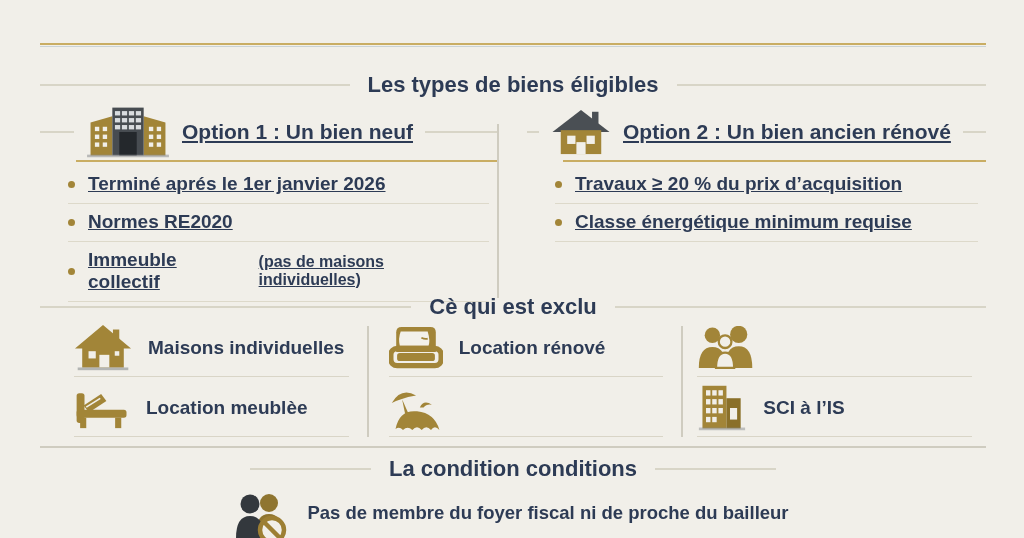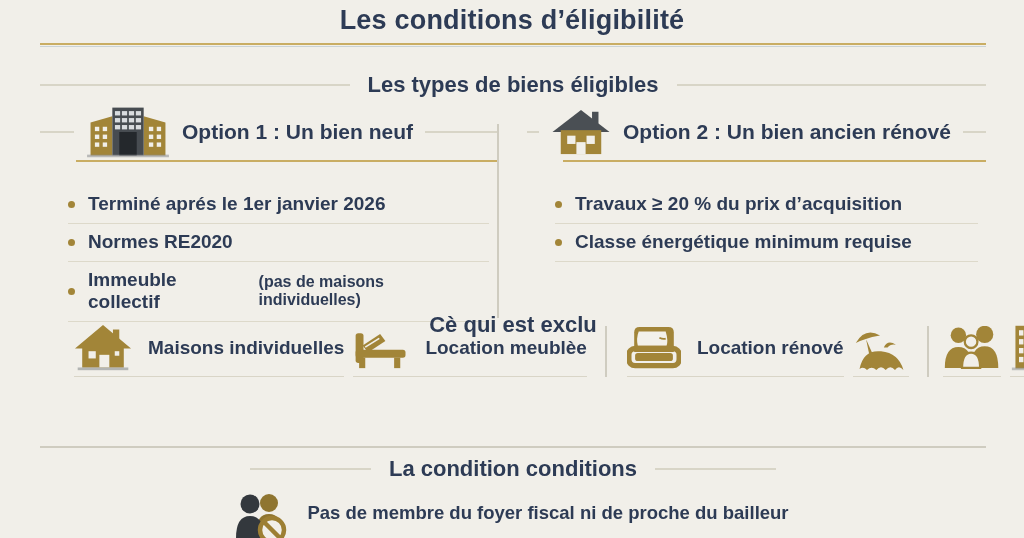--- a/index.html
+++ b/index.html
@@ -19,47 +19,47 @@
   .title-rule .gold{height:2px;background:#c9ad63;}
   .title-rule .grey{height:1px;background:#c9d2d6;margin-top:1px;}
 
   
   .sec-head{
     position:absolute;display:flex;align-items:center;gap:18px;
     font-size:22px;font-weight:bold;white-space:nowrap;justify-content:space-between;
   }
   .sec-head .hline{flex:1;height:2px;background:#d8d5c7;}
   #types-head{top:72px;left:40px;right:38px;}
-  #exclu-head{top:294px;left:40px;right:38px;flex-direction:column;}
+  #exclu-head{top:294px;left:40px;right:38px;}
   #tenant-head{top:456px;left:250px;right:248px;}
 
   
-  .options{position:absolute;top:106px;left:40px;right:38px;display:flex;}
+  .options{position:absolute;top:106px;left:40px;right:38px;display:flex;text-decoration:underline;}
   .opt{width:457px;}
   .vdiv{width:2px;background:#cfccc0;margin:18px 0 4px;}
   .opt2{flex:1;padding-left:28px;}
 
   .opt-header{display:flex;align-items:center;gap:12px;height:52px;}
   .opt-header .pre{width:34px;height:2px;background:#d8d5c7;flex:none;}
   .opt2 .opt-header .pre{width:12px;}
   .opt-header .post{flex:1;height:2px;background:#d8d5c7;}
   .opt-title{font-size:21px;font-weight:bold;white-space:nowrap;}
   .gold-rule{height:2px;background:#c9ad63;margin:2px 0 0 36px;}
 
-  .bullets{list-style:none;margin:24px 0 0;padding:0 8px 0 28px;}
+  .bullets{list-style:none;margin:4px 0 0;padding:0 8px 0 28px;}
   .bullets li{
     display:flex;align-items:center;font-size:19px;font-weight:bold;
     padding:7px 0 8px;border-bottom:1.5px solid #ddd9ca;
   }
   .dot{width:7px;height:7px;border-radius:50%;background:#a28538;flex:none;margin-right:13px;}
   .bullets .note{font-size:16px;margin-left:6px;}
 
   
   .exclu-grid{position:absolute;top:326px;left:40px;right:38px;display:flex;}
-  .ex-col{flex:1;display:flex;flex-direction:row;gap:9px;}
+  .ex-col{flex:1;display:flex;flex-direction:column;gap:9px;}
   .ex-col.c1{padding:0 18px 0 34px;border-right:2px solid #cfccc0;}
   .ex-col.c2{padding:0 18px 0 20px;border-right:2px solid #cfccc0;}
   .ex-col.c3{padding:0 14px 0 14px;}
   .ex-item{
     display:flex;align-items:center;gap:16px;height:44px;
     padding-bottom:6px;border-bottom:1.5px solid #d9d5c7;
   }
   .ex-item .lbl{font-size:19px;font-weight:bold;white-space:nowrap;}
 
   .separator{position:absolute;top:446px;left:40px;right:38px;height:1.5px;background:#cfccc0;}
@@ -71,21 +71,20 @@
   }
   .tenant-row .txt{font-size:18.5px;font-weight:bold;margin-top:10px;white-space:nowrap;}
 
   .icon{display:inline-flex;flex:none;line-height:0;}
 </style>
 </head>
 <body>
 
 <div class="stage">
 
-  <div class="main-title">Les conditions d’éligibilité</div>
   <div class="title-rule">
     <div class="gold"></div>
     <div class="grey"></div>
   </div>
 
   <div class="sec-head" id="types-head">
     <span class="hline"></span>
     <span>Les types de biens éligibles</span>
     <span class="hline"></span>
   </div>

